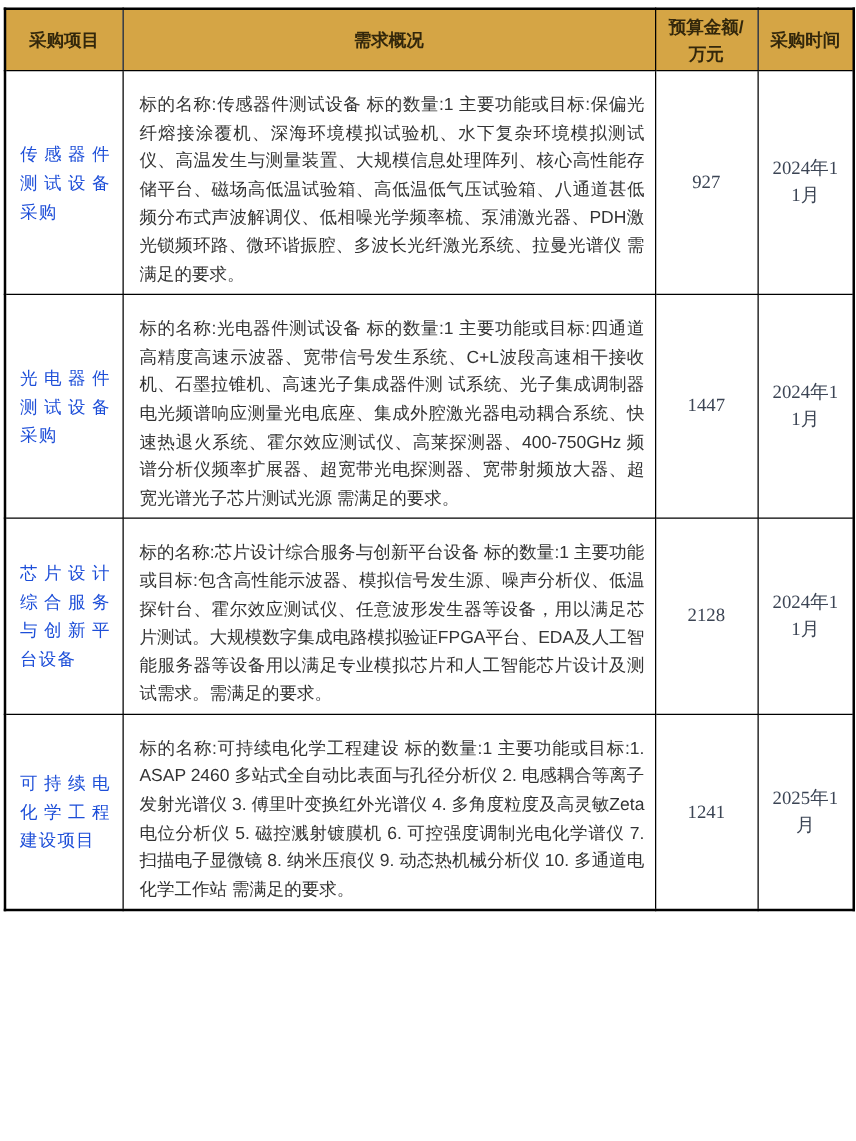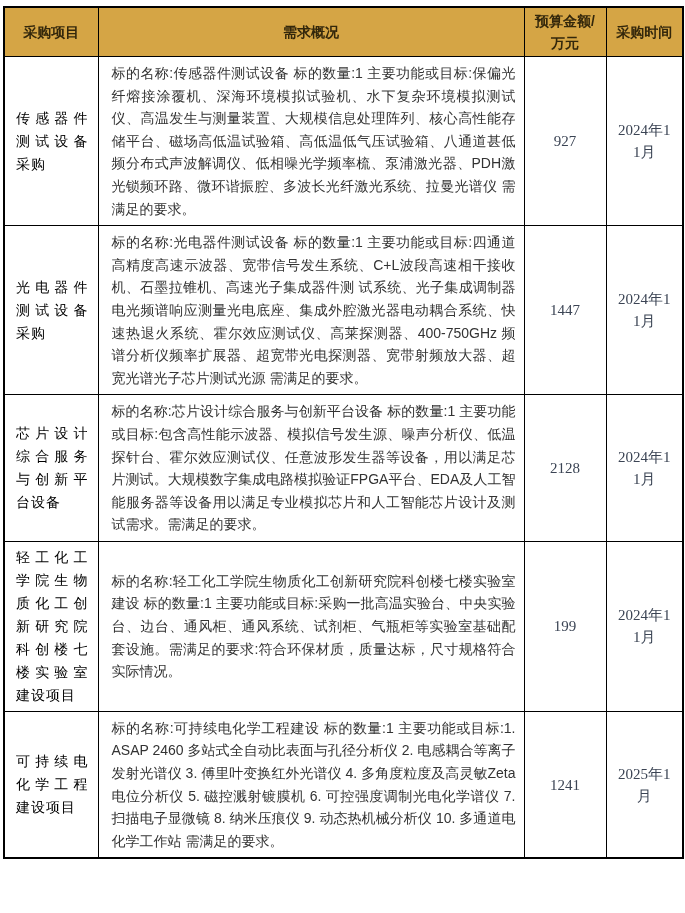--- a/index.html
+++ b/index.html
@@ -28,33 +28,33 @@
     background: #D5A545;
     color: #33270B;
     font-size: 14px;
     font-weight: bold;
     text-align: center;
     line-height: 22px;
     white-space: pre-line;
     padding: 2px 4px;
   }
   td.project {
-    color: #000000;
+    color: #1d4ed8;
     font-size: 14px;
     line-height: 23px;
     text-align: justify;
     padding: 4px 9px 4px 11px;
     letter-spacing: 1px;
   }
   td.summary {
     color: #333333;
     font-size: 14px;
     line-height: 22.6px;
     text-align: justify;
-    padding: 5px 8px 5px 13px;
+    padding: 15px 8px 5px 13px;
     margin-left: 28px;
   }
   td.budget, td.time {
     color: #3B4454;
     font-family: "Liberation Serif", serif;
     font-size: 15px;
     text-align: center;
     line-height: 22px;
     white-space: pre-line;
     padding: 2px 3px;
@@ -98,27 +98,20 @@
 
 
     <tr style="height:122px">
       <td class="project">芯片设计综合服务与创新平台设备</td>
       <td class="summary">标的名称:芯片设计综合服务与创新平台设备 标的数量:1 主要功能或目标:包含高性能示波器、模拟信号发生源、噪声分析仪、低温探针台、霍尔效应测试仪、任意波形发生器等设备，用以满足芯片测试。大规模数字集成电路模拟验证FPGA平台、EDA及人工智能服务器等设备用以满足专业模拟芯片和人工智能芯片设计及测试需求。需满足的要求。</td>
       <td class="budget">2128</td>
       <td class="time">2024年1
 1月</td>
     </tr>
 
-    <tr style="height:127px">
-      <td class="project">轻工化工学院生物质化工创新研究院科创楼七楼实验室建设项目</td>
-      <td class="summary">标的名称:轻工化工学院生物质化工创新研究院科创楼七楼实验室建设 标的数量:1 主要功能或目标:采购一批高温实验台、中央实验台、边台、通风柜、通风系统、试剂柜、气瓶柜等实验室基础配套设施。需满足的要求:符合环保材质，质量达标，尺寸规格符合实际情况。</td>
-      <td class="budget">199</td>
-      <td class="time">2024年1
-1月</td>
-    </tr>
 
     <tr style="height:132px">
       <td class="project">可持续电化学工程建设项目</td>
       <td class="summary">标的名称:可持续电化学工程建设 标的数量:1 主要功能或目标:1. ASAP 2460 多站式全自动比表面与孔径分析仪 2. 电感耦合等离子发射光谱仪 3. 傅里叶变换红外光谱仪 4. 多角度粒度及高灵敏Zeta电位分析仪 5. 磁控溅射镀膜机 6. 可控强度调制光电化学谱仪 7. 扫描电子显微镜 8. 纳米压痕仪 9. 动态热机械分析仪 10. 多通道电化学工作站 需满足的要求。</td>
       <td class="budget">1241</td>
       <td class="time">2025年1
 月</td>
     </tr>
 
   </tbody>

